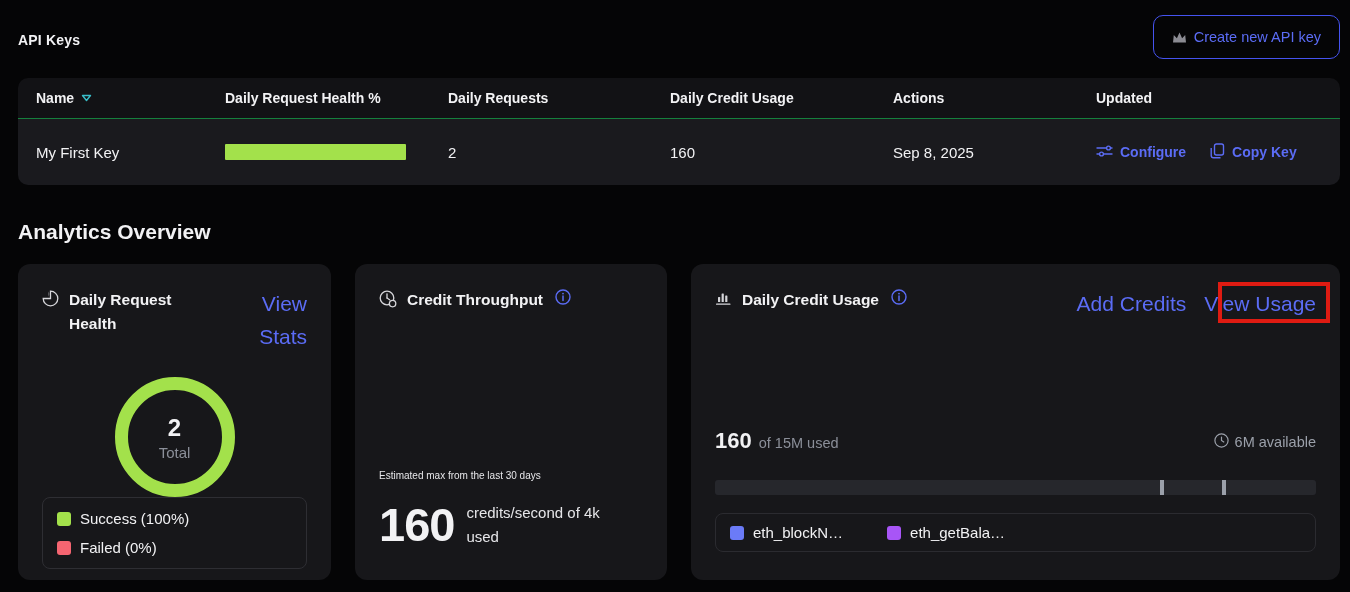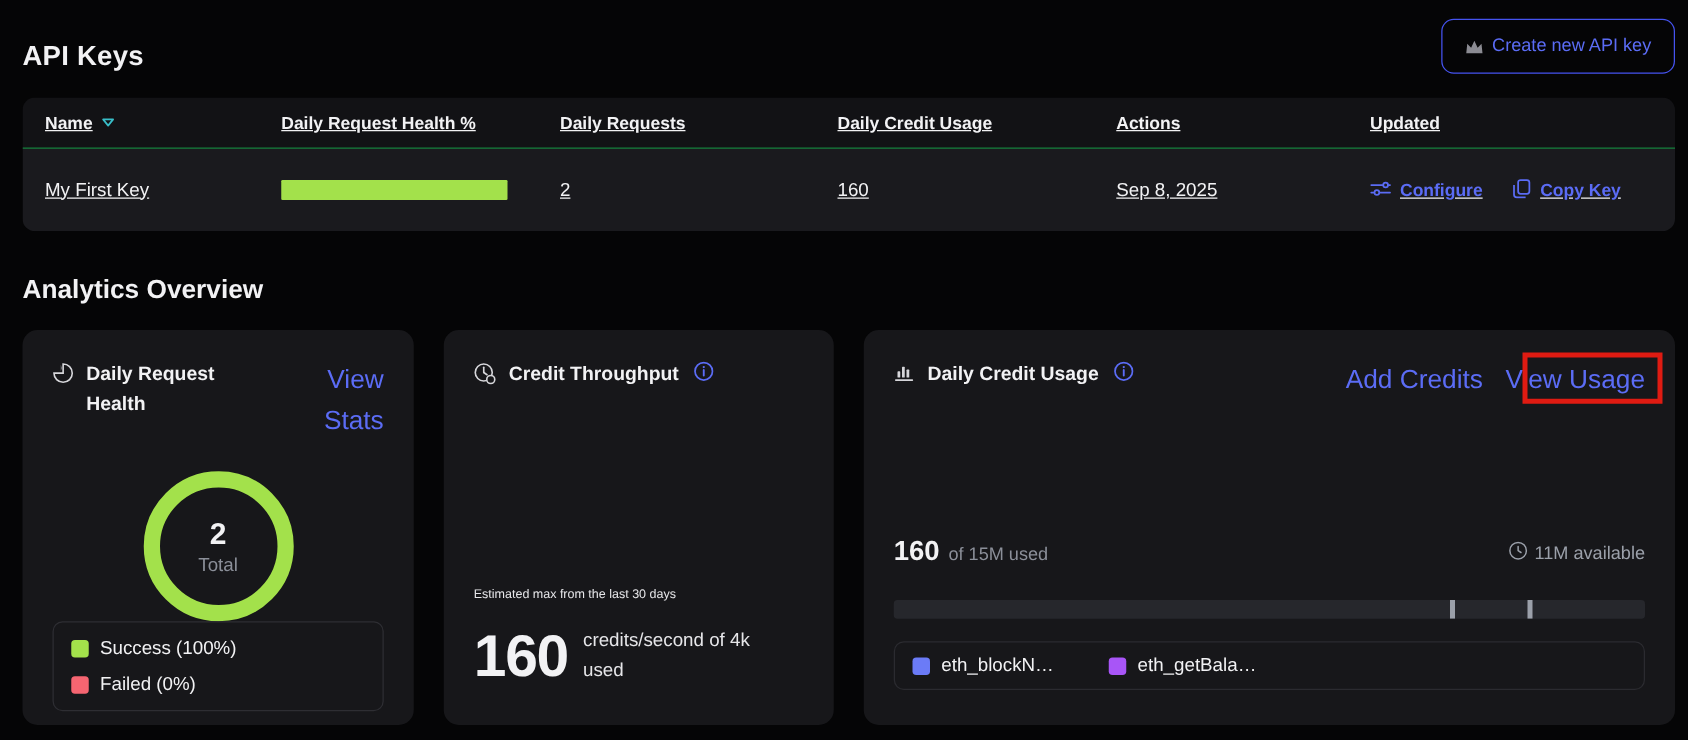--- a/index.html
+++ b/index.html
@@ -9,42 +9,42 @@
     font-family:"Liberation Sans", sans-serif;
     color:#f2f2f4;
     position:relative;
     overflow:hidden;
   }
   .page { position:absolute; inset:0; }
 
   
   .page-title {
     position:absolute; left:18px; top:32px;
-    font-size:22px; font-weight:bold; letter-spacing:.2px;
+    font-size:14px; font-weight:bold; letter-spacing:.2px;
   }
   .create-btn {
     position:absolute; right:10px; top:15px;
     height:44px; padding:0 18px;
     display:flex; align-items:center; gap:7px;
     background:transparent;
     border:1px solid #4553ef; border-radius:10px;
     color:#5b6cf5; font-size:14.5px; font-family:inherit;
     cursor:pointer;
   }
   .create-btn svg { display:block; }
 
   
   .keys-table {
     position:absolute; left:18px; top:78px; width:1322px;
     border-radius:10px; overflow:hidden;
   }
   .t-head, .t-row {
     display:grid;
     grid-template-columns:189px 223px 222px 223px 203px auto;
-    padding:0 18px; align-items:center;text-decoration:underline;
+    padding:0 18px; align-items:center;
   }
   .t-head { height:40px; background:#121215; font-size:14px; font-weight:bold; }
   .t-row  { height:67px; background:#1a1a1e; border-top:1px solid #15803d; font-size:15px; }
   .th-cell { display:flex; align-items:center; gap:7px; }
   .sort-icon svg { display:block; }
   .health-bar { width:181px; height:16px; border-radius:1px; }
   .row-actions { display:flex; align-items:center; gap:24px; }
   .action-link {
     display:flex; align-items:center; gap:7px;
     color:#5b6cf5; font-size:14px; font-weight:bold; cursor:pointer;
@@ -289,21 +289,21 @@
         <div class="usage-row">
           <span class="usage-value">160</span>
           <span class="usage-suffix">of 15M used</span>
           <span class="usage-available">
             <span>
               <svg width="15" height="15" viewBox="0 0 15 15" fill="none" stroke="#9ba0aa" stroke-width="1.2">
                 <circle cx="7.5" cy="7.5" r="6.6"></circle>
                 <path d="M7.5 4.2 V7.5 L9.8 9" stroke-linecap="round"></path>
               </svg>
             </span>
-            <span>11M available</span>
+            <span>6M available</span>
           </span>
         </div>
 
         <div class="progress-track">
           <div class="progress-tick" style="left:74.1%;"></div>
           <div class="progress-tick" style="left:84.3%;"></div>
         </div>
 
         <div class="usage-legend">
           <div class="legend-item">

